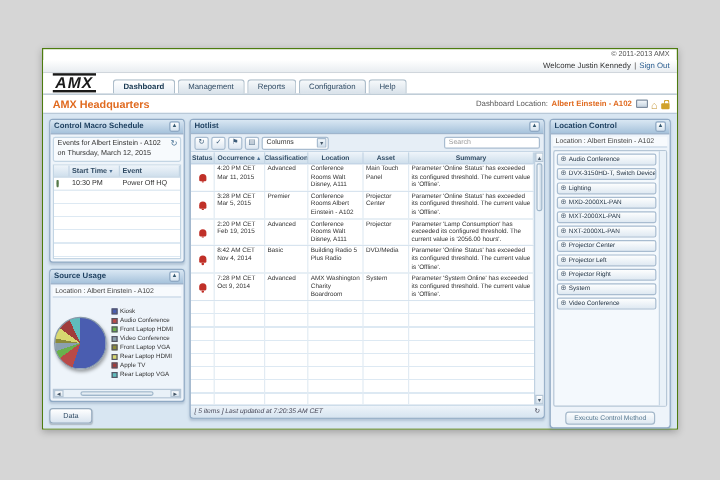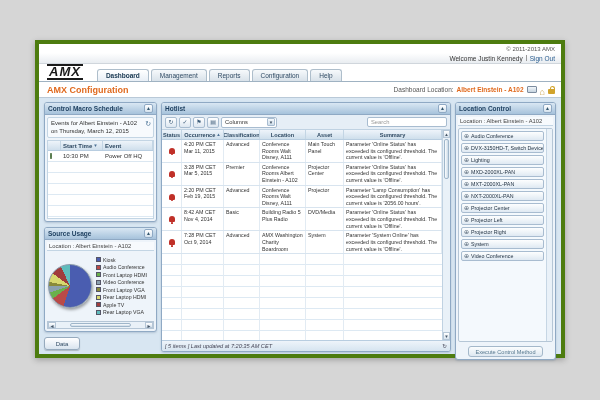--- a/index.html
+++ b/index.html
@@ -1,18 +1,18 @@
 <!DOCTYPE html>
 <html><head>
 <meta charset="utf-8">
 <style>
   html,body{margin:0;padding:0}
   body{width:600px;height:400px;background:#d6d6d6;font-family:"Liberation Sans","DejaVu Sans",sans-serif;overflow:hidden;position:relative}
   *{box-sizing:border-box}
-  .window{position:absolute;left:35px;top:40px;width:530px;height:318px;background:#fff;border:4px solid #4d7c0f;box-shadow:0 2px 6px rgba(0,0,0,.25);display:flex;flex-direction:column}
+  .window{position:absolute;left:35px;top:40px;width:530px;height:318px;background:#fff;border:1px solid #4d7c0f;box-shadow:0 2px 6px rgba(0,0,0,.25);display:flex;flex-direction:column}
 
   
   .copyright-row{height:9px;display:flex;justify-content:flex-end;align-items:center;padding:1px 6px 0 0}
   .copyright-row span{font-size:6px;color:#555}
   .welcome-row{height:11px;background:linear-gradient(#ffffff,#e9edf1);border-bottom:1px solid #d0d6dc;display:flex;justify-content:flex-end;align-items:center;padding:0 6px;gap:3px}
   .welcome-row span{font-size:6.5px;color:#333}
   .welcome-row .divider{border-left:1px solid #999;height:6px}
   .welcome-row .signout{color:#2a5d8f;cursor:pointer}
   .nav-row{height:18px;display:flex;align-items:flex-end;padding:0 0 0 8px;border-bottom:1px solid #9fb2c2;background:#fff}
   .logo{font-size:13px;font-weight:900;font-style:italic;letter-spacing:1px;color:#1a1a1a;border-top:2px solid #1a1a1a;border-bottom:2px solid #1a1a1a;line-height:12px;margin:0 14px 1px 0;padding:0 2px}
@@ -130,21 +130,21 @@
     <span class="logo">AMX</span>
     <div class="tabs">
         <div class="tab active">Dashboard</div>
         <div class="tab">Management</div>
         <div class="tab">Reports</div>
         <div class="tab">Configuration</div>
         <div class="tab">Help</div>
       </div>
   </div>
   <div class="title-row">
-    <span class="page-title">AMX Configuration</span>
+    <span class="page-title">AMX Headquarters</span>
     <div class="title-right">
       <span class="loc-label">Dashboard Location:</span>
       <span class="loc-value">Albert Einstein - A102</span>
       <span class="panel-ico"></span>
       <span class="home-ico"></span>
       <span class="lock-ico"></span>
     </div>
   </div>
 
   <div class="main">

